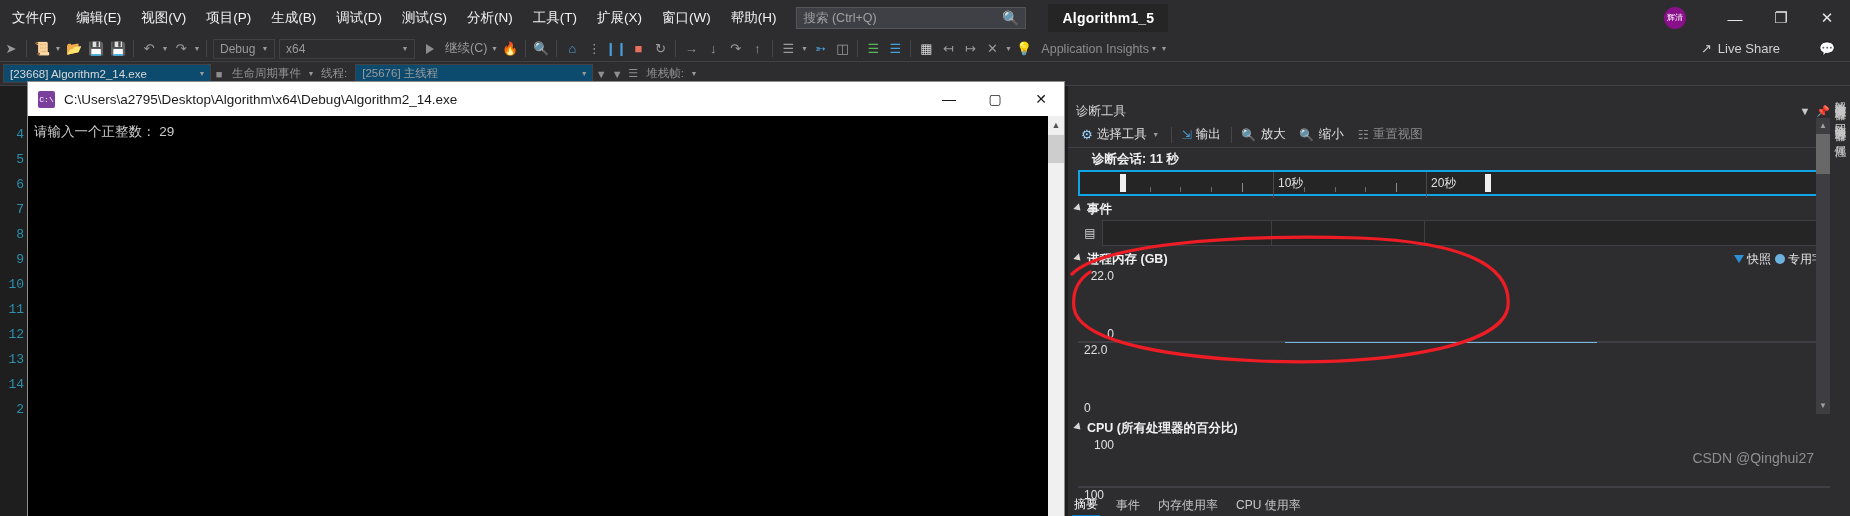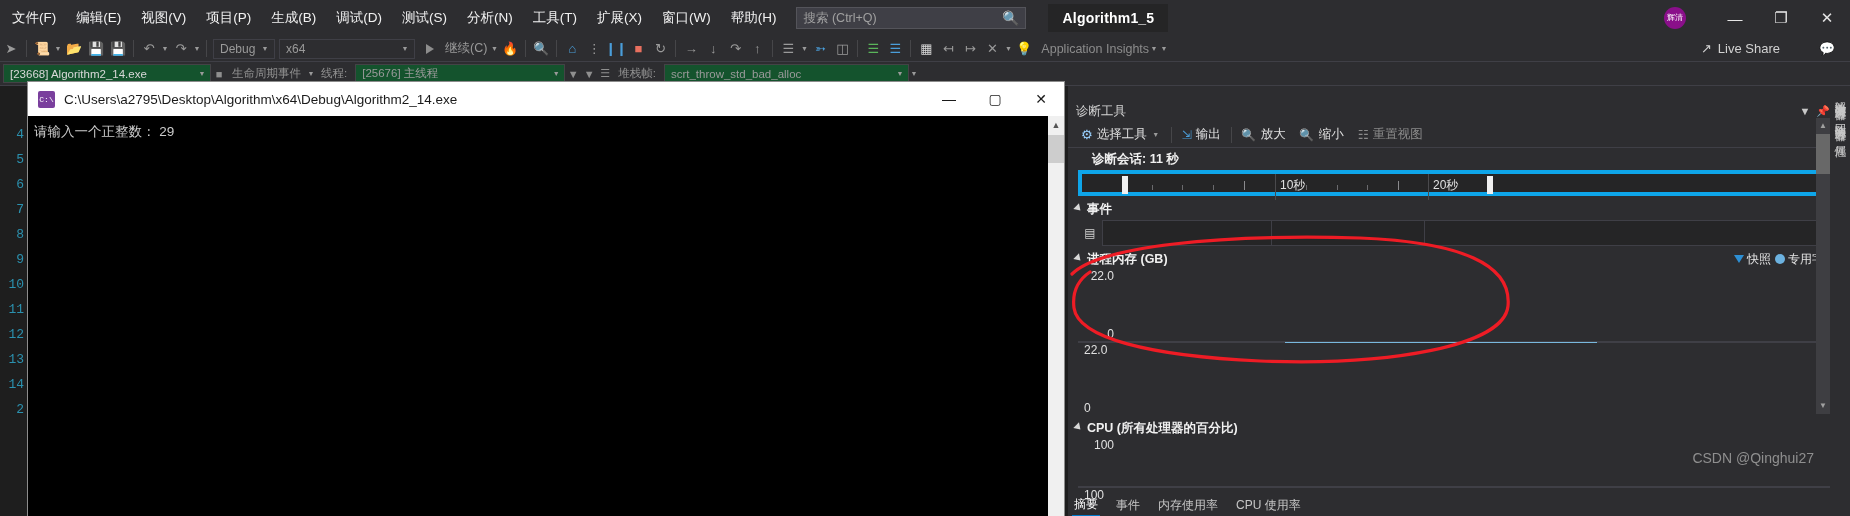--- a/index.html
+++ b/index.html
@@ -85,27 +85,27 @@
   .ls-ico { font-size: 13px; }
   .pin-ico { position: absolute; right: 14px; color: #c8c8c8; font-size: 13px; }
 
   
   .debugbar {
     position: absolute; top: 62px; left: 0; width: 1850px; height: 24px;
     background: #2d2d30; display: flex; align-items: center;
     border-bottom: 1px solid #3f3f46;
   }
   .dcombo {
-    height: 19px; background: #14532d; border: 1px solid #434346;
+    height: 19px; background: #0c4a6e; border: 1px solid #434346;
     color: #d8d8d8; font-size: 11.5px; display: flex; align-items: center;
     padding: 0 3px 0 6px; margin-left: 3px;
   }
   .dcombo .cv { flex: 1; }
   .dcombo.proc { width: 208px; }
-  .dcombo.thread { width: 210px; color: #9a9a9a; }
+  .dcombo.thread { width: 238px; color: #9a9a9a; }
   .dcombo.stack { width: 245px; color: #9a9a9a; }
   .dlbl { color: #8f8f8f; font-size: 11.5px; padding: 0 5px; white-space: nowrap; }
   .dico { width: 16px; height: 16px; display: flex; align-items: center;
           justify-content: center; color: #8f8f8f; font-size: 11px; }
 
   
   .gutter {
     position: absolute; left: 0; top: 86px; width: 28px; height: 430px;
     background: #1e1e1e; color: #2b91af; font-size: 13px;
     text-align: right; padding-right: 4px; padding-top: 36px;
@@ -191,21 +191,21 @@
   .dt-sep { width: 1px; height: 16px; background: #464649; margin: 0 3px; }
   .gear { color: #9ad1ff; font-size: 13px; }
   .ico-blue { color: #4a9eda; font-size: 12px; }
 
   .sess {
     height: 22px; display: flex; align-items: center; padding-left: 24px;
     color: #f0f0f0; font-size: 12.5px; font-weight: bold;
   }
 
   .timeline {
-    height: 26px; background: #252526; border: 4px solid #0ea5e9;
+    height: 26px; background: #252526; border: 2px solid #0ea5e9;
     margin: 0 8px 0 10px; position: relative;
   }
   .tick-lbl {
     position: absolute; top: 3px; color: #e0e0e0; font-size: 12px;
   }
   .tl-marker {
     position: absolute; top: 2px; width: 6px; height: 18px; background: #f0f0f0;
   }
   .tl-div {
     position: absolute; top: 0; width: 1px; height: 26px; background: #4a4a4d;
@@ -437,24 +437,20 @@
   <div class="caret">▼</div>
   <div class="dlbl">线程:</div>
   <div class="dcombo thread">
     <span class="cv">[25676] 主线程</span>
     <span class="caret">▼</span>
   </div>
   <div class="dico">▼</div>
   <div class="dico">▼</div>
   <div class="dico">☰</div>
   <div class="dlbl">堆栈帧:</div>
-  <div class="dcombo stack">
-    <span class="cv">scrt_throw_std_bad_alloc</span>
-    <span class="caret">▼</span>
-  </div>
   <div class="caret">▼</div>
 </div>
 
 <div class="editor-bg"></div>
 
 <div class="vtab-left">文件</div>
 
 <div class="gutter">
   <div>4</div>
   <div>5</div>

